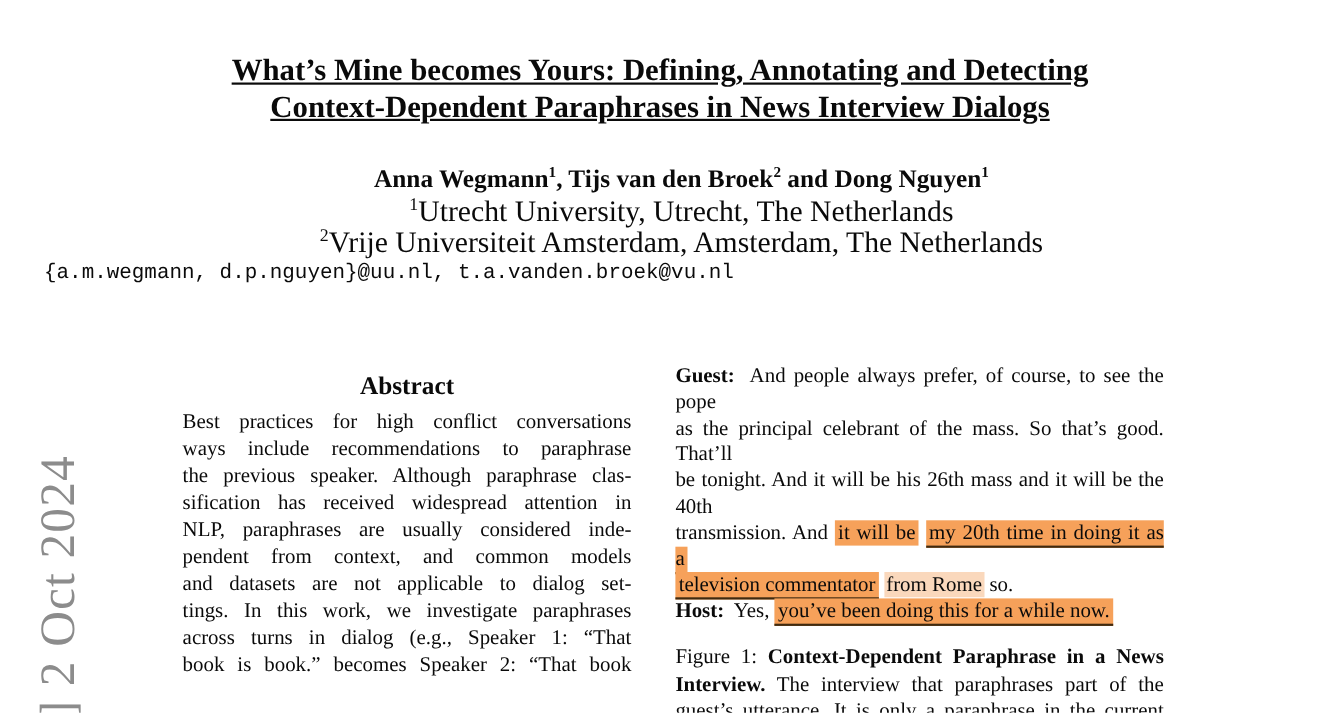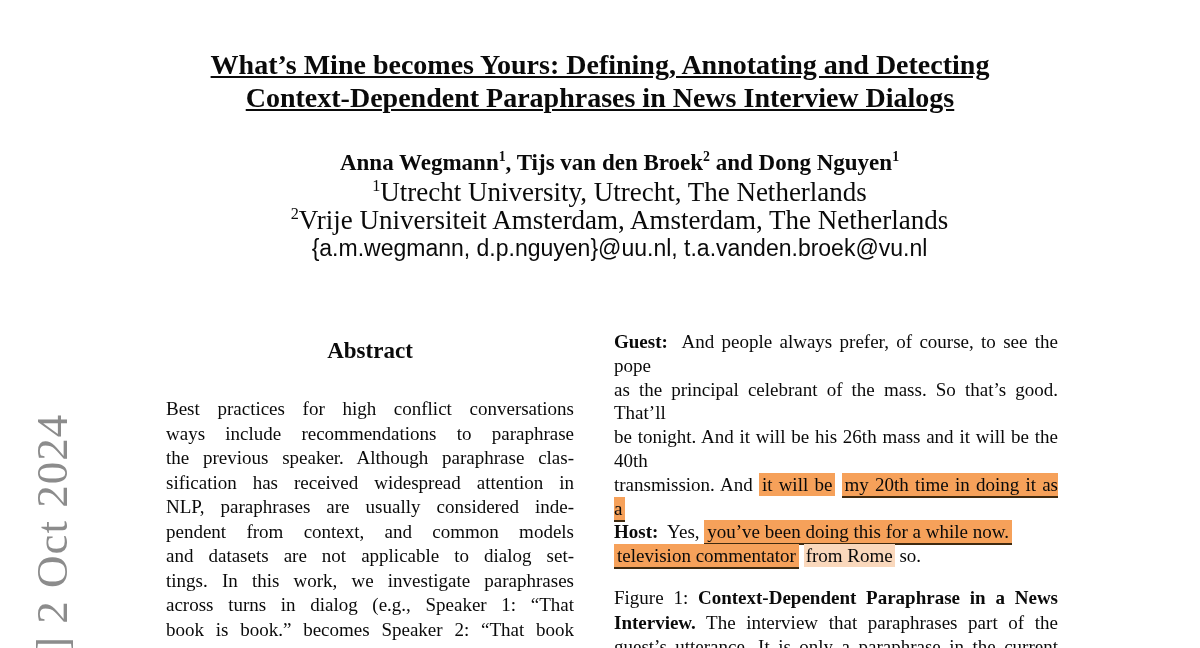--- a/index.html
+++ b/index.html
@@ -23,27 +23,27 @@
 
   
   .title {
     position: absolute; top: 48px; left: 0; width: 1200px;
     font-size: 28px; font-weight: bold; line-height: 33px; text-decoration: underline;
   }
   .authors-block { position: absolute; top: 147px; left: 0; width: 1159px; margin-left: 40px; }
   .author-names { font-size: 23px; font-weight: bold; line-height: 31px; }
   .affils { font-size: 27px; line-height: 28px; }
   .emails {
-    font-family: Liberation Sans, sans-serif;
-    font-size: 23px; line-height: 29px; text-align: center;
+    font-family: Liberation Mono, monospace;
+    font-size: 19px; line-height: 29px; text-align: left;
   }
 
   
   .col-left  { position: absolute; left: 166px; top: 338px; width: 408px; }
-  .abs-head  { text-align: center; font-size: 23px; font-weight: bold; margin-bottom: 33px; }
+  .abs-head  { text-align: center; font-size: 23px; font-weight: bold; margin-bottom: 8px; }
   .abs-body  { font-size: 19px; line-height: 24.5px; }
 
   .col-right { position: absolute; left: 614px; top: 330px; width: 444px; }
   .dialog    { font-size: 19px; line-height: 23.8px; }
   .caption   { font-size: 19px; line-height: 24.6px; margin-top: 18px; }
 
   
   .line { text-align: justify; text-align-last: justify; }
   .line.noj { text-align: left; text-align-last: left; }
   .center-lines .line { text-align: center; text-align-last: center; }
@@ -93,22 +93,22 @@
       <div class="line"><span>book is book.” becomes Speaker 2: “That book</span></div>
     </div>
 </div>
 
 <div class="col-right">
   <div class="dialog">
       <div class="line"><span class="sg-b">Guest:</span><span>&nbsp; And people always prefer, of course, to see the pope</span></div>
       <div class="line"><span>as the principal celebrant of the mass. So that’s good. That’ll</span></div>
       <div class="line"><span>be tonight. And it will be his 26th mass and it will be the 40th</span></div>
       <div class="line"><span>transmission. And </span><span class="sg-hl">it will be</span><span> </span><span class="sg-hlu">my 20th time in doing it as a</span></div>
+      <div class="line noj"><span class="sg-hlu">television commentator</span><span> </span><span class="sg-pale">from Rome</span><span> so.</span></div>
       <div class="line noj"><span class="sg-b">Host:</span><span>&nbsp; Yes, </span><span class="sg-hlu">you’ve been doing this for a while now.</span></div>
-      <div class="line noj"><span class="sg-hlu">television commentator</span><span> </span><span class="sg-pale">from Rome</span><span> so.</span></div>
     </div>
   <div class="caption">
       <div class="line"><span>Figure 1: </span><span class="sg-b">Context-Dependent Paraphrase in a News</span></div>
       <div class="line"><span class="sg-b">Interview.</span><span> The interview that paraphrases part of the</span></div>
       <div class="line"><span>guest’s utterance. It is only a paraphrase in the current</span></div>
       <div class="line"><span>context (e.g., </span><span class="sg-i">doing something 20 times</span><span> and </span><span class="sg-i">nguyen some-</span></div>
       <div class="line"><span>annotators provide word-level </span><span class="sg-hl">highlighting</span><span>. The color’s</span></div>
     </div>
 </div>
 

